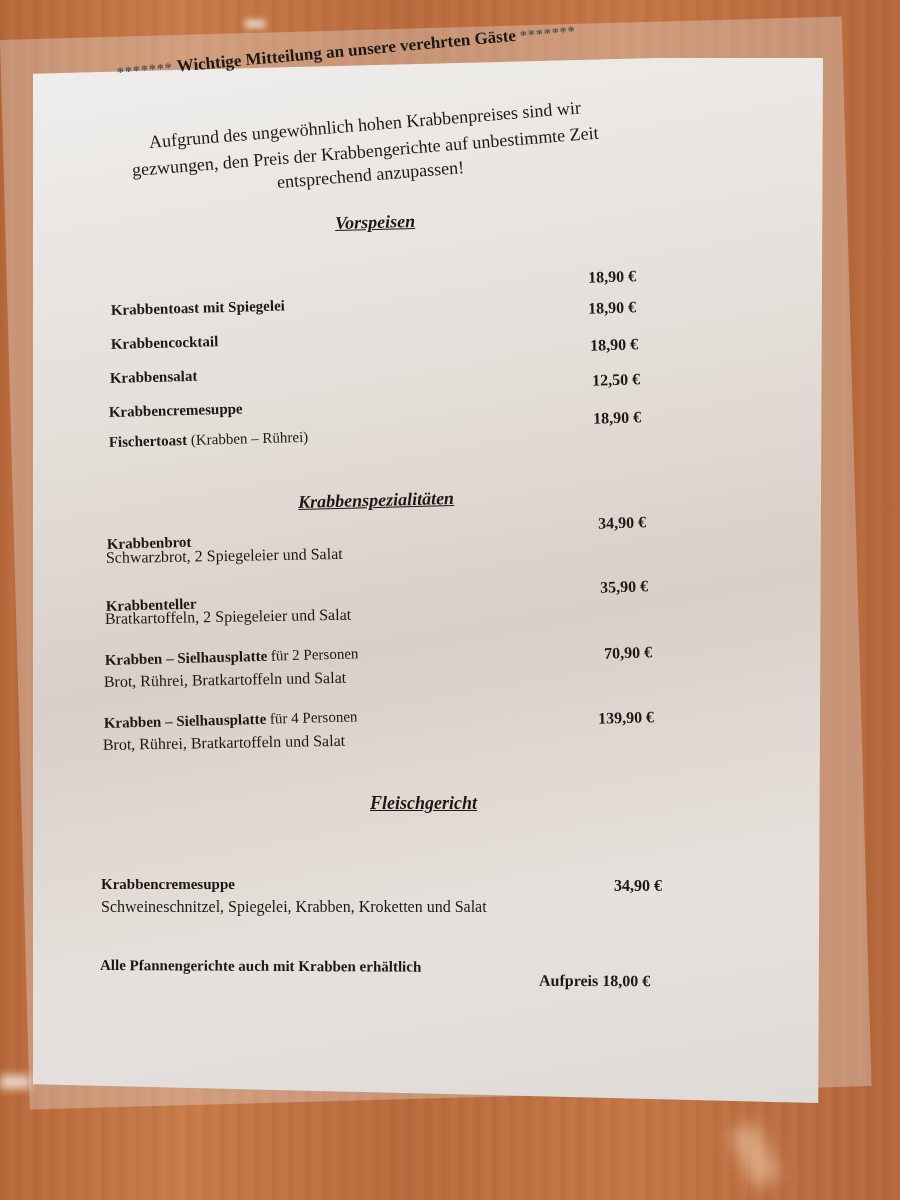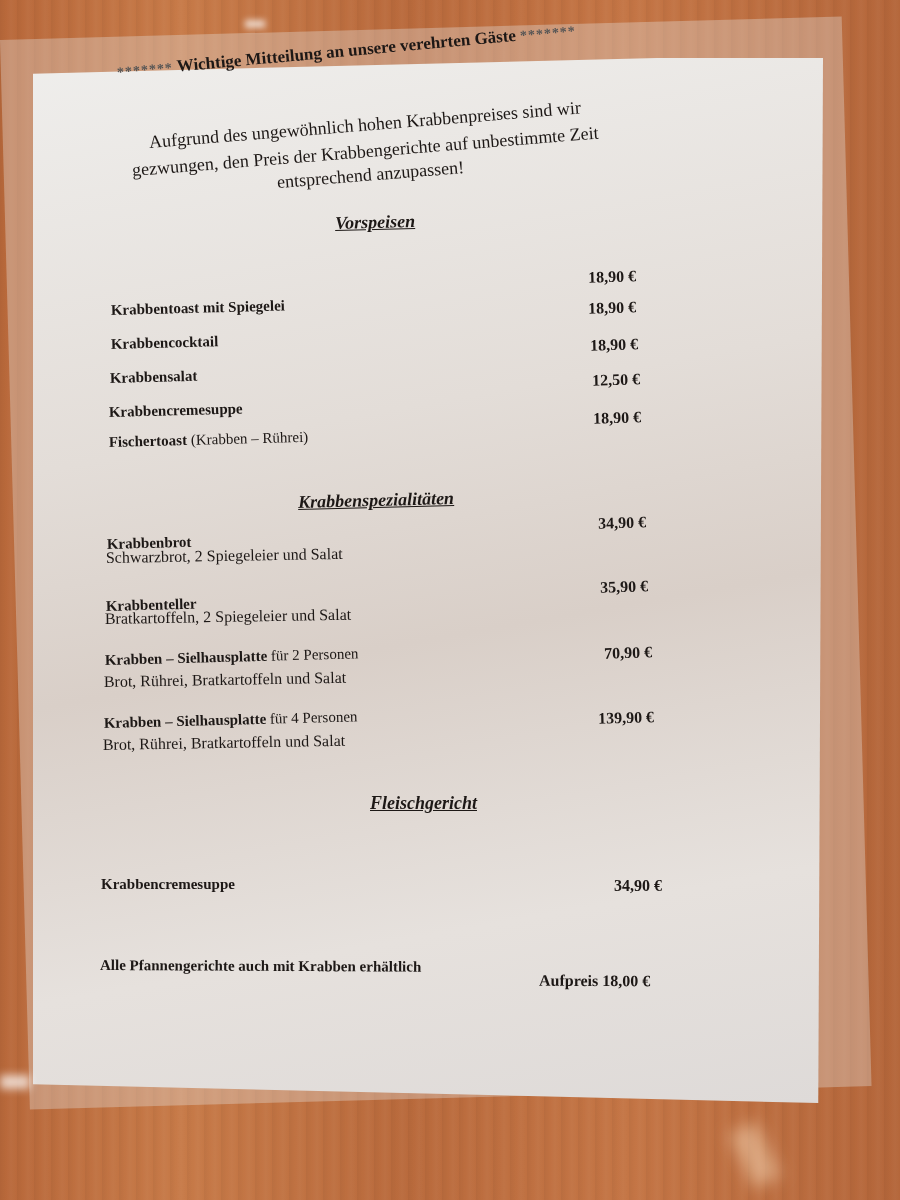--- a/index.html
+++ b/index.html
@@ -99,20 +99,21 @@
   <div class="line price" style="left:598px; top:709px;">139,90 €</div>
   <div class="line item-name" style="left:104px; top:715px;">
     <span>Krabben – Sielhausplatte</span><span class="normal"> für 4 Personen</span>
   </div>
   <div class="line item-desc" style="left:103px; top:736px;">Brot, Rührei, Bratkartoffeln und Salat</div>
 
   <div class="line heading" style="left:325px; top:793px; transform:none;margin-left:45px;">Fleischgericht</div>
 
   <div class="line item-name" style="left:101px; top:876px; transform:none;">Krabbencremesuppe</div>
   <div class="line price" style="left:614px; top:877px; transform:none;">34,90 €</div>
+  <div class="line item-desc" style="left:101px; top:898px; transform:none;">Schweineschnitzel, Spiegelei, Krabben, Kroketten und Salat</div>
 
   <div class="line item-name" style="left:100px; top:957px; transform:rotate(0.3deg);">Alle Pfannengerichte auch mit Krabben erhältlich</div>
   <div class="line price" style="left:539px; top:960px; transform:rotate(0.3deg);margin-top:12px;">Aufpreis 18,00 €</div>
 </div>
 
 <div class="glare1"></div>
 <div class="glare2"></div>
 <div class="glare3"></div>
 
 </body></html>

